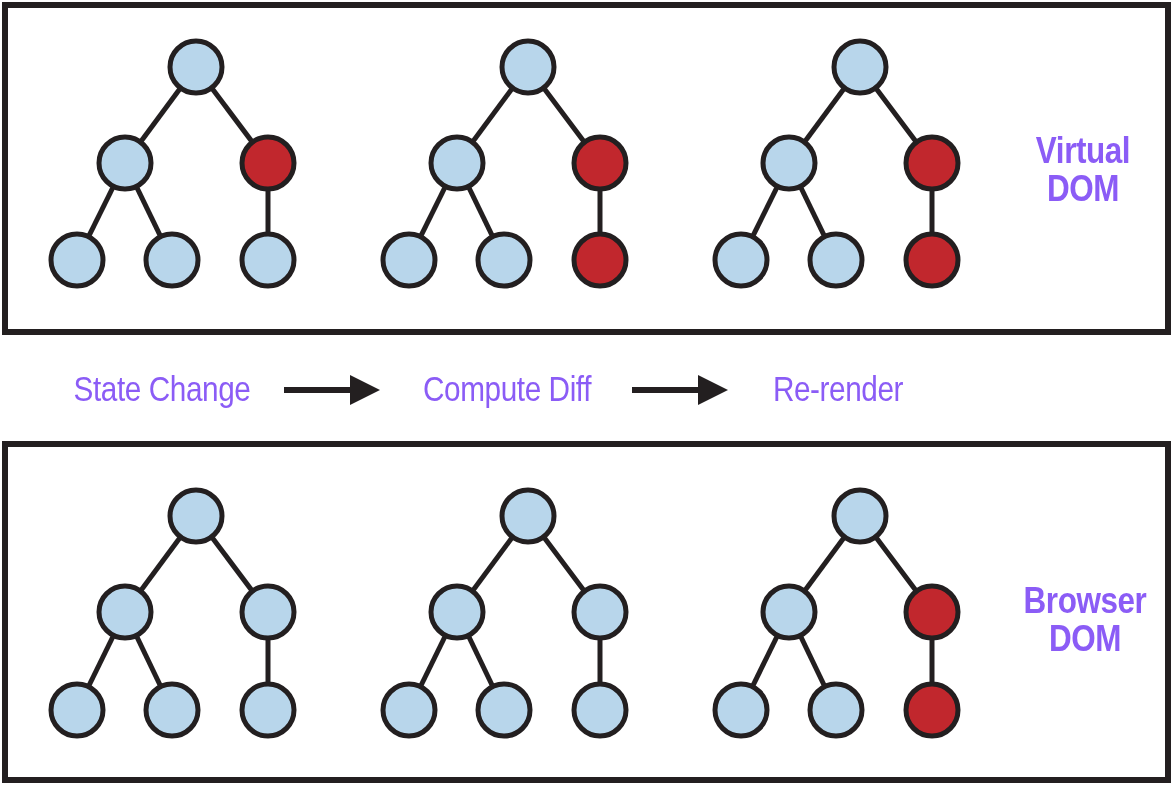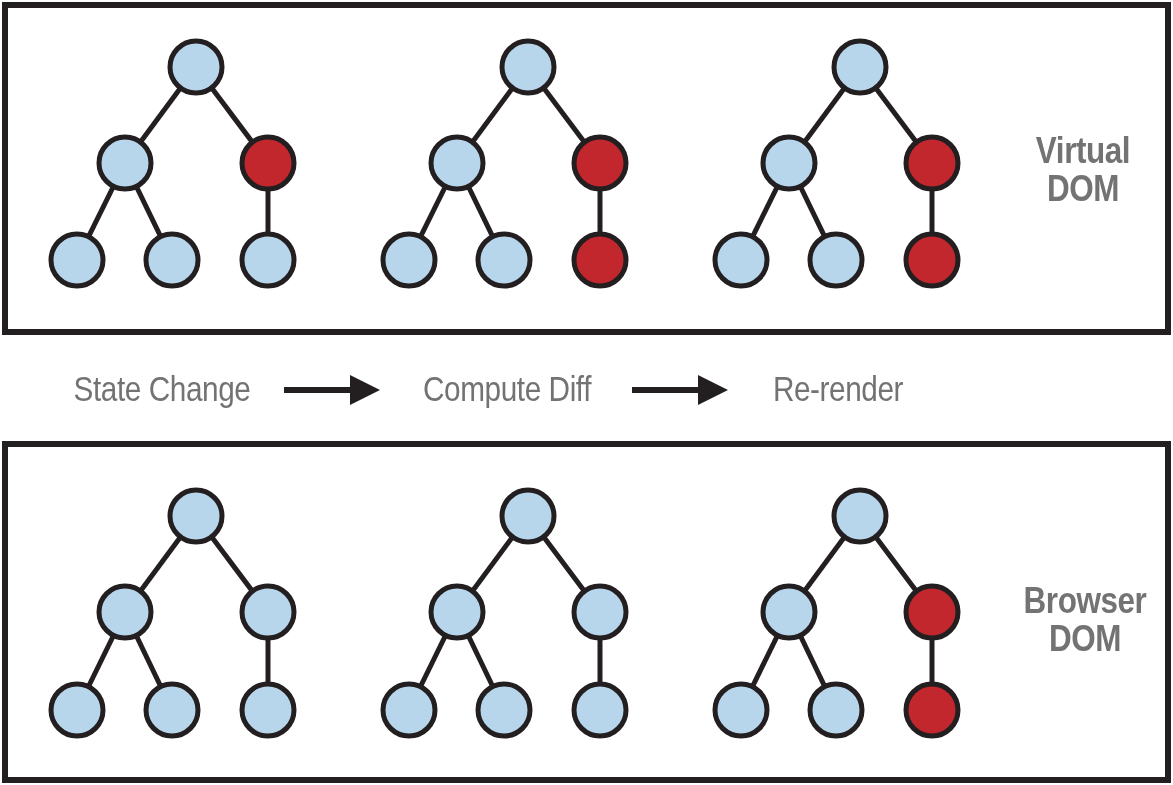--- a/index.html
+++ b/index.html
@@ -2,21 +2,21 @@
 <html><head>
 <meta charset="utf-8">
 <style>
   html, body { margin: 0; padding: 0; background: #ffffff; }
   .page {
     position: relative;
     width: 1173px;
     height: 785px;
     background: #ffffff;
     font-family: "Liberation Sans", sans-serif;
-    color: #737373;
+    color: #8b5cf6;
     overflow: hidden;
   }
   .panel {
     position: absolute;
     left: 2px;
     width: 1169px;
     border: 6px solid #231F20;
     box-sizing: border-box;
     background: #ffffff;
   }

